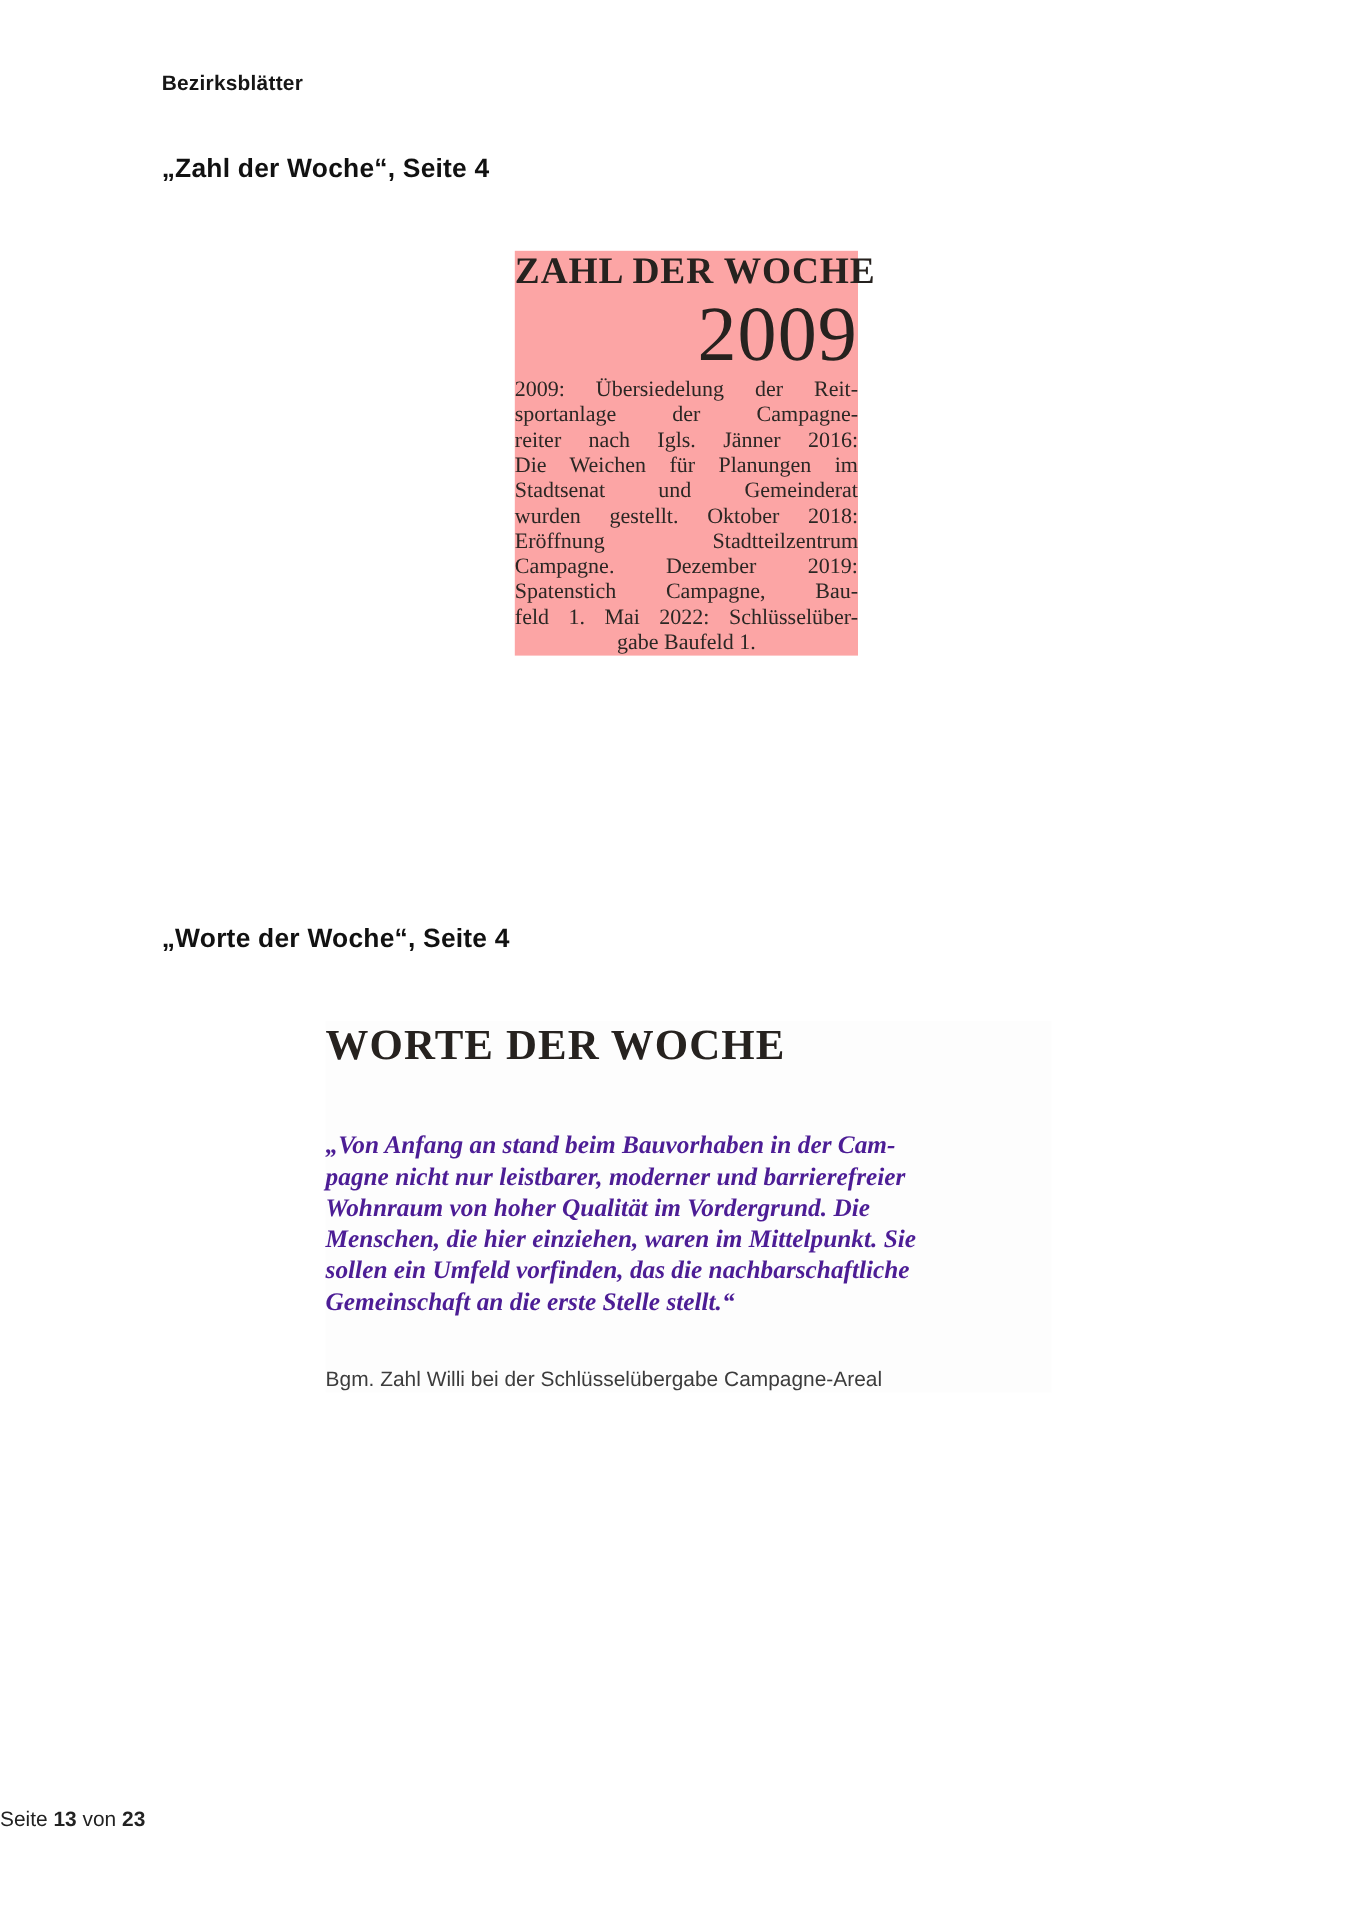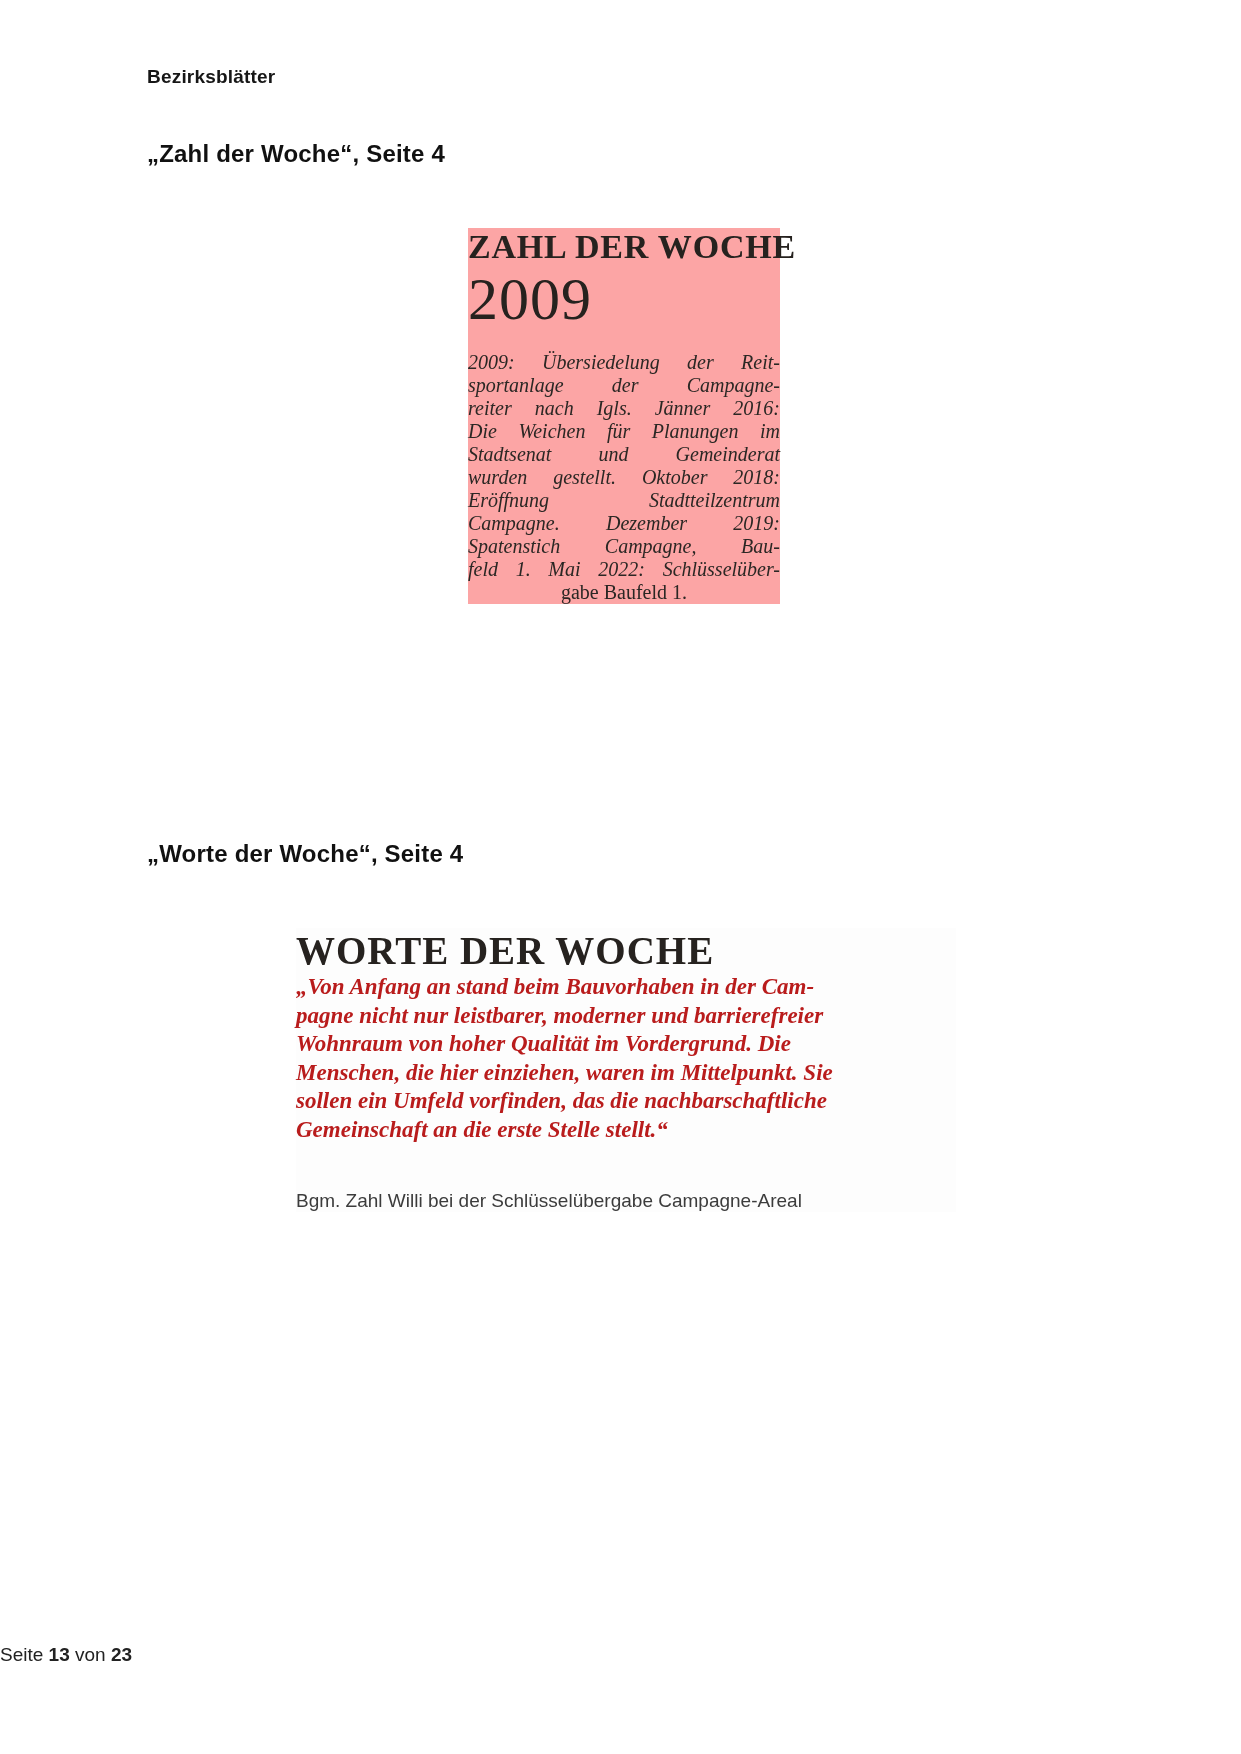--- a/index.html
+++ b/index.html
@@ -50,36 +50,35 @@
   }
   .clipping-zahl .headline {
     font-size: 34px;
     font-weight: bold;
     letter-spacing: 0.8px;
     color: #26221f;
     white-space: nowrap;
   }
   .clipping-zahl .big-number {
     margin-top: 6px;
-    font-size: 60px;
+    font-size: 71px;
     font-weight: normal;
     line-height: 0.92;
-    text-align: left;
+    text-align: right;
     letter-spacing: 1px;
     color: #26221f;
   }
   .clipping-zahl .body-text {
-    margin-top: 24px;
+    margin-top: 6px;
     font-size: 20px;
     line-height: 23px;
     white-space: pre-line;
     text-align: justify;
     text-align-last: justify;
     color: #2b2724;
-    font-style: italic;
   }
   .clipping-zahl .body-text-last {
     font-size: 20px;
     line-height: 23px;
     text-align: center;
     color: #2b2724;
   }
 
   
   .clipping-worte {
@@ -92,27 +91,28 @@
     color: #26221f;
   }
   .clipping-worte .headline {
     font-size: 39px;
     font-weight: bold;
     letter-spacing: 1px;
     color: #26221f;
     white-space: nowrap;
   }
   .clipping-worte .quote-text {
+    margin-top: 54px;
     font-size: 23px;
     font-weight: bold;
     font-style: italic;
     line-height: 28.5px;
     white-space: pre-line;
     text-align: left;
-    color: #b91c1c;
+    color: #4c1d95;
   }
   .clipping-worte .attribution {
     margin-top: 46px;
     font-family: "Liberation Sans", "DejaVu Sans", sans-serif;
     font-size: 19px;
     font-weight: normal;
     color: #3c3c3c;
   }
 
   

